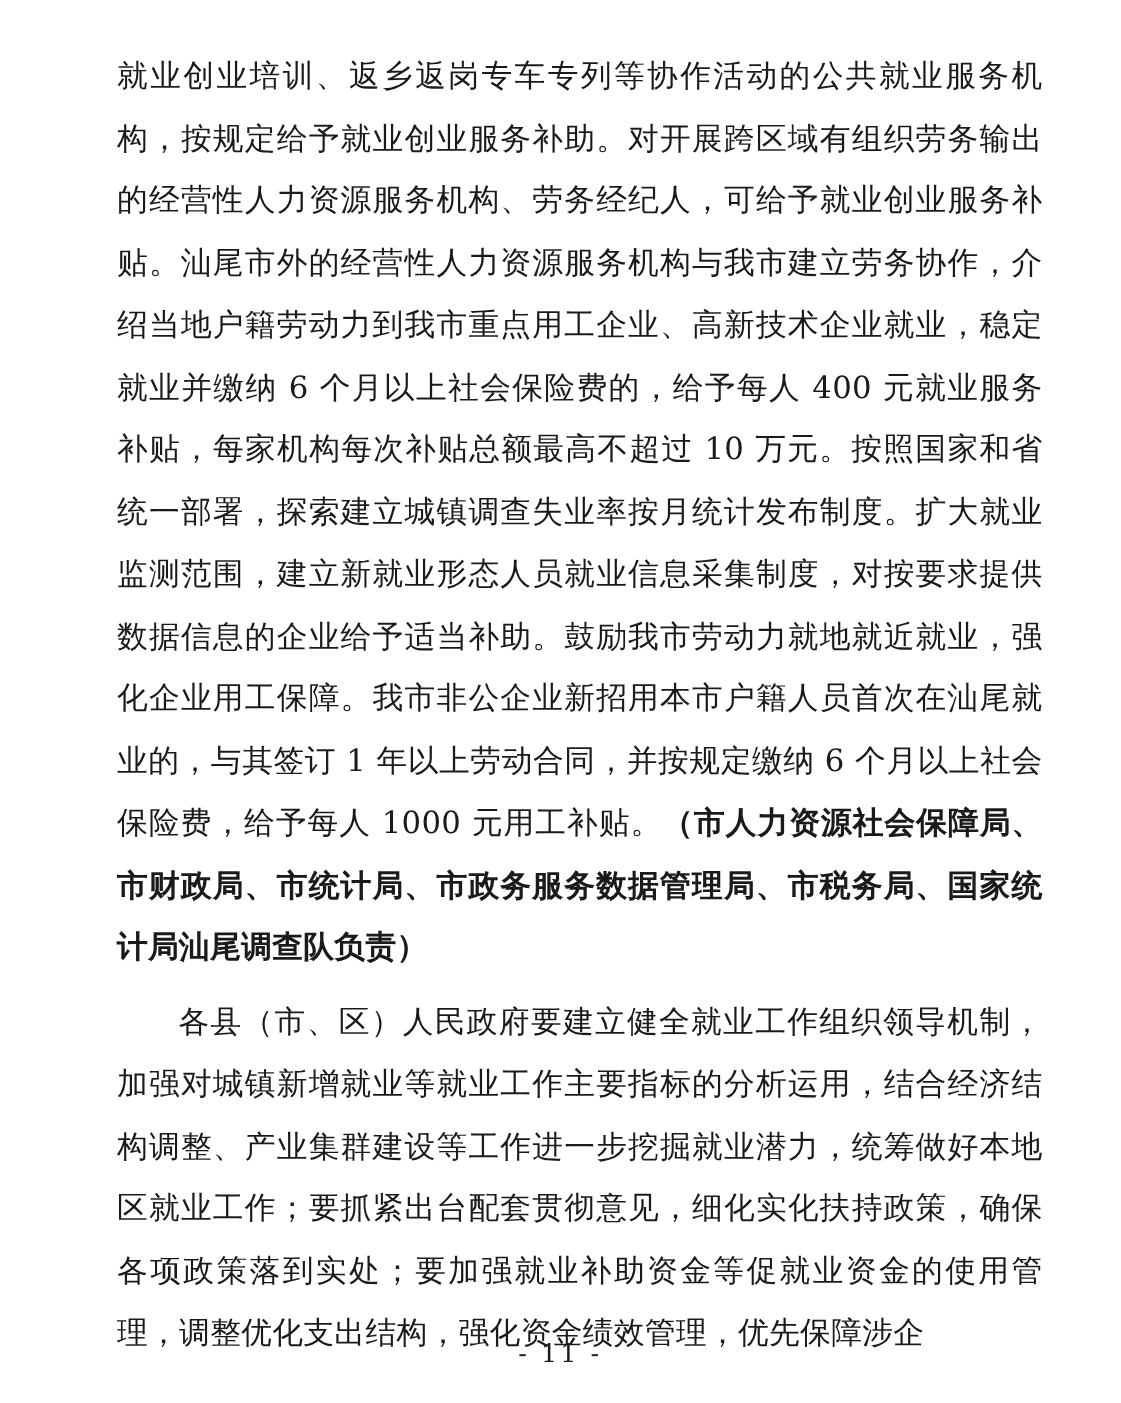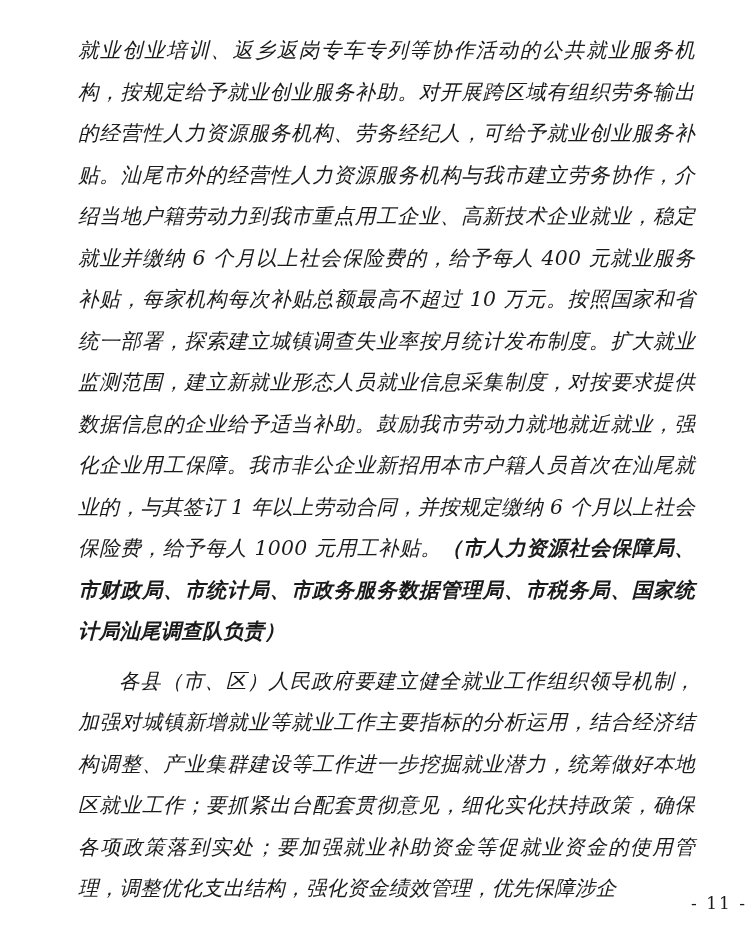--- a/index.html
+++ b/index.html
@@ -29,21 +29,20 @@
     line-height: 41.5px;
     letter-spacing: 0.2px;
     text-align: justify;
     text-justify: inter-ideograph;
   }
   p {
     margin: 0;
   }
   .para {
     text-indent: 0;
-    font-style: italic;
   }
   .indent2 {
     text-indent: 41px;
   }
   .bold {
     font-weight: bold;
   }
   .heading {
     font-weight: bold;
     text-indent: 41px;
@@ -52,21 +51,21 @@
     margin-top: 2px;
   }
   .section-gap {
     height: 8px;
   }
   .page-number {
     position: absolute;
     left: 0;
     right: 0;
     bottom: 22px;
-    text-align: right;
+    text-align: center;
     font-size: 17px;
     letter-spacing: 2px;
     color: #1a1a1a;
     font-family: "DejaVu Serif", "Liberation Serif", serif;
   }
 </style>
 </head>
 <body>
 
 <div class="page">

